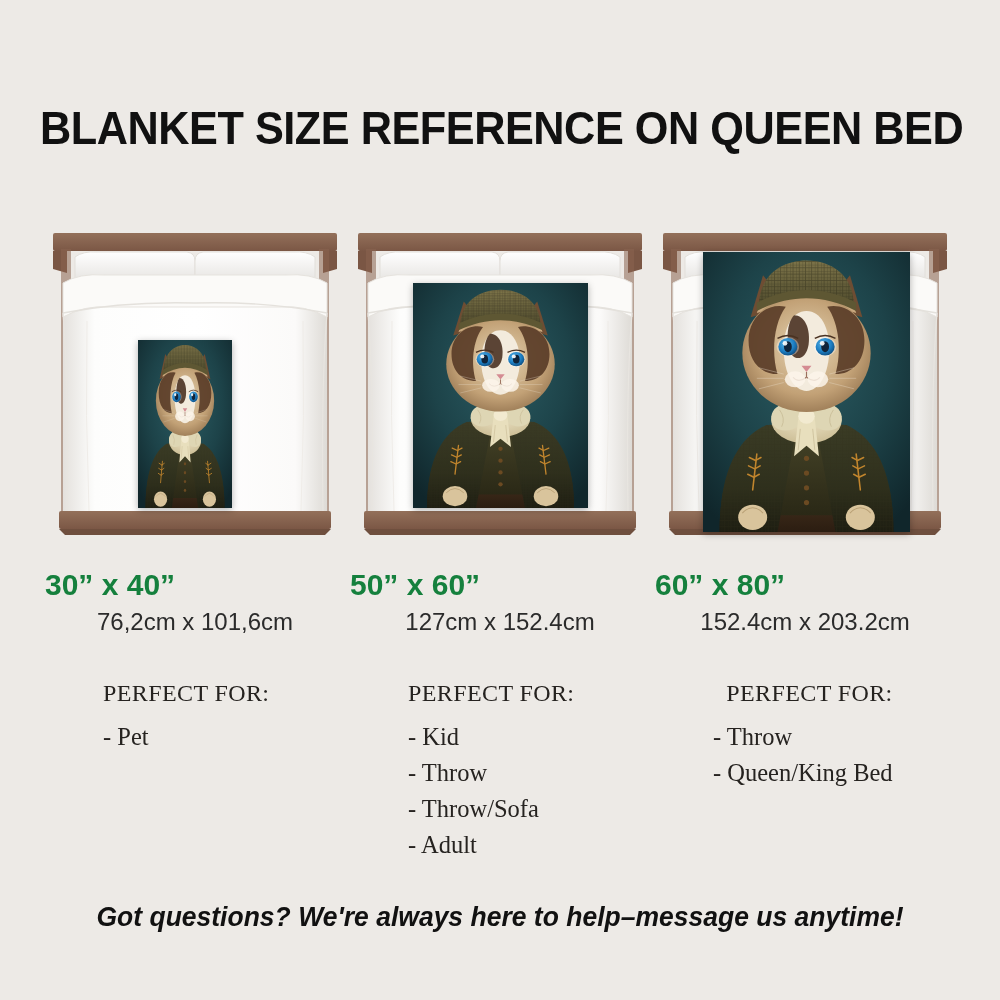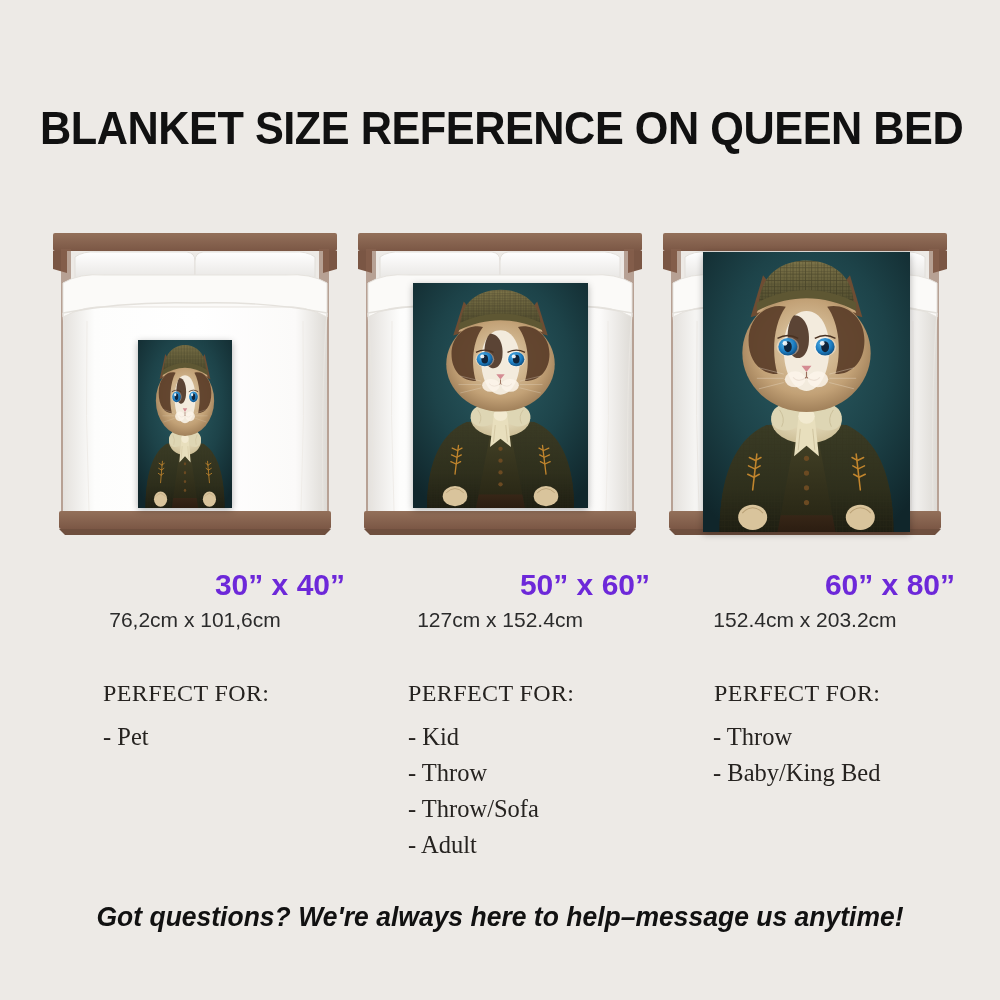--- a/index.html
+++ b/index.html
@@ -55,36 +55,36 @@
     top: 0;
     left: 0;
     width: 300px;
     height: 320px;
   }
 
   
   .size-label {
     position: absolute;
     width: 300px;
-    text-align: right;
+    text-align: left;
     top: 343px;
     font-family: "Liberation Sans", sans-serif;
     font-weight: bold;
     font-size: 30px;
-    color: #6d28d9;
+    color: #15803d;
     letter-spacing: 0px;
   }
   .size-metric {
     position: absolute;
     width: 300px;
     text-align: center;
     top: 383px;
     font-family: "Liberation Sans", sans-serif;
     font-weight: normal;
-    font-size: 21px;
+    font-size: 24px;
     color: #2b2b2b;
   }
 
   
   .perfect {
     position: absolute;
     top: 455px;
     left: 58px;
     font-family: "Liberation Serif", serif;
     color: #262320;
@@ -694,18 +694,18 @@
   </g>
           </svg>
         </div>
       </div>
       <div class="size-label">60” x 80”</div>
       <div class="size-metric">152.4cm x 203.2cm</div>
       <div class="perfect">
         <div class="pf-head">PERFECT FOR:</div>
         <ul>
           <li>- Throw</li>
-          <li>- Baby/King Bed</li>
+          <li>- Queen/King Bed</li>
         </ul>
       </div>
     </div>
     <div class="footer">Got questions? We're always here to help–message us anytime!</div>
 </div>
 
 </body></html>

